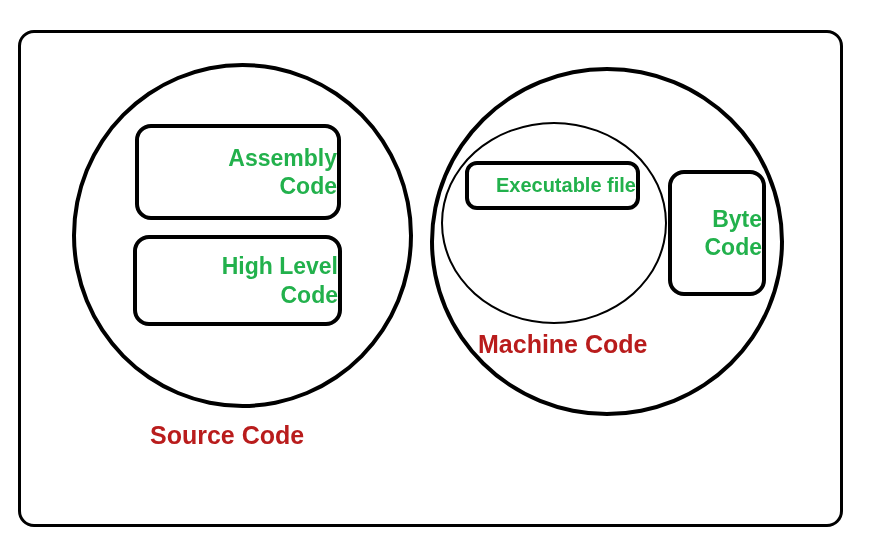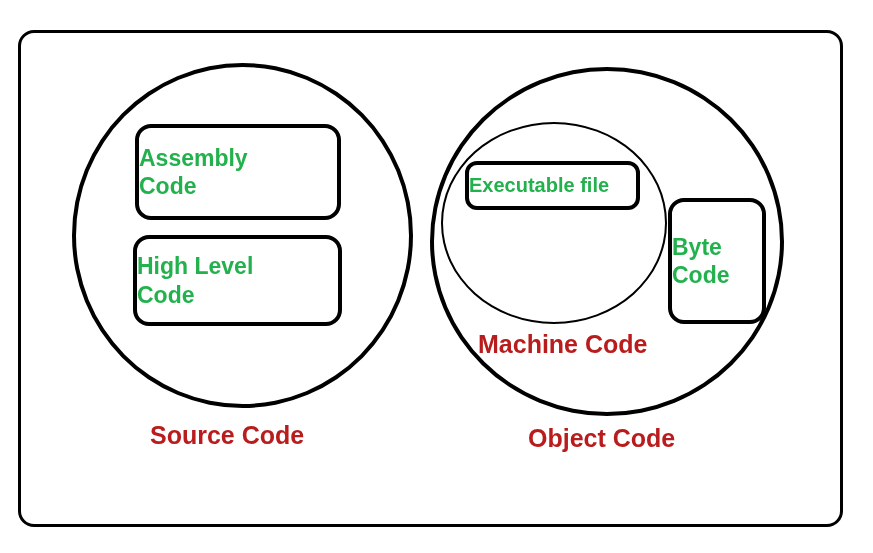--- a/index.html
+++ b/index.html
@@ -63,21 +63,21 @@
   }
 
   
   .box {
     position: absolute;
     box-sizing: border-box;
     border: 4px solid #000000;
     background: #ffffff;
     display: flex;
     flex-direction: column;
-    align-items: flex-start;
+    align-items: flex-end;
     justify-content: center;
     text-align: center;
     color: #22b14c;
     font-weight: bold;
     line-height: 1.22;
   }
   .box.square-ish { border-radius: 14px; }
   .box.pill       { border-radius: 12px; }
 
   #assembly-box {
@@ -102,21 +102,20 @@
     left: 465px; top: 236px;
     width: 175px; height: 43px;
     font-size: 20px;
     border-radius: 12px;
   }
   #byte-code-box {
     left: 668px; top: 170px;
     width: 98px; height: 126px;
     font-size: 23px;
     border-radius: 16px;
-    margin-top: 28px;
   }
 
   
   .label {
     position: absolute;
     color: #b91c1c;
     font-weight: bold;
     white-space: nowrap;
   }
   #machine-code-label {
@@ -167,15 +166,14 @@
   </div>
 
 
   <div class="box square-ish" id="byte-code-box">
     <span class="box-line">Byte</span>
     <span class="box-line">Code</span>
   </div>
 
   <div class="label" id="machine-code-label">Machine Code</div>
 
-  <div class="label" id="object-code-label">Object Code</div>
 
 </div>
 
 </body></html>

